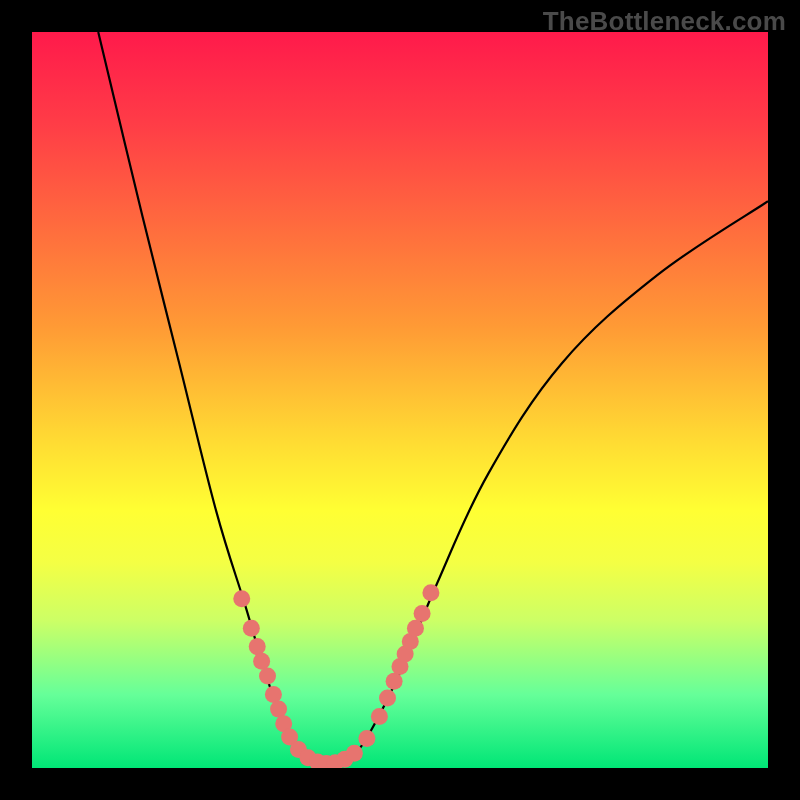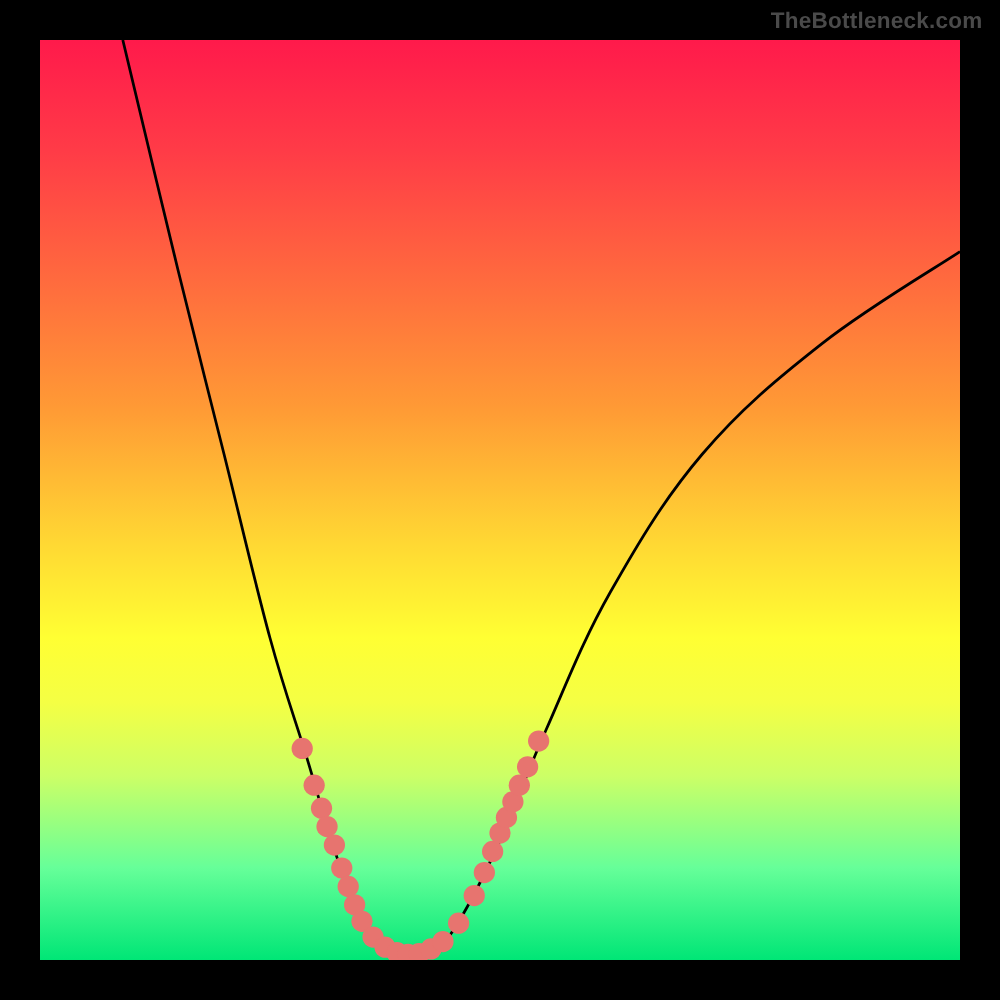--- a/index.html
+++ b/index.html
@@ -37,21 +37,21 @@
       #ccff66 80%,
       #66ff99 90%,
       #00e676 100%
     );
   }
   .watermark {
     position: absolute;
     top: 6px;
     right: 14px;
     color: #4a4a4a;
-    font-size: 18px;
+    font-size: 26px;
     font-weight: 600;
     letter-spacing: 0.2px;
   }
   svg.curve {
     position: absolute;
     top: 0;
     left: 0;
   }
 </style>
 </head>

